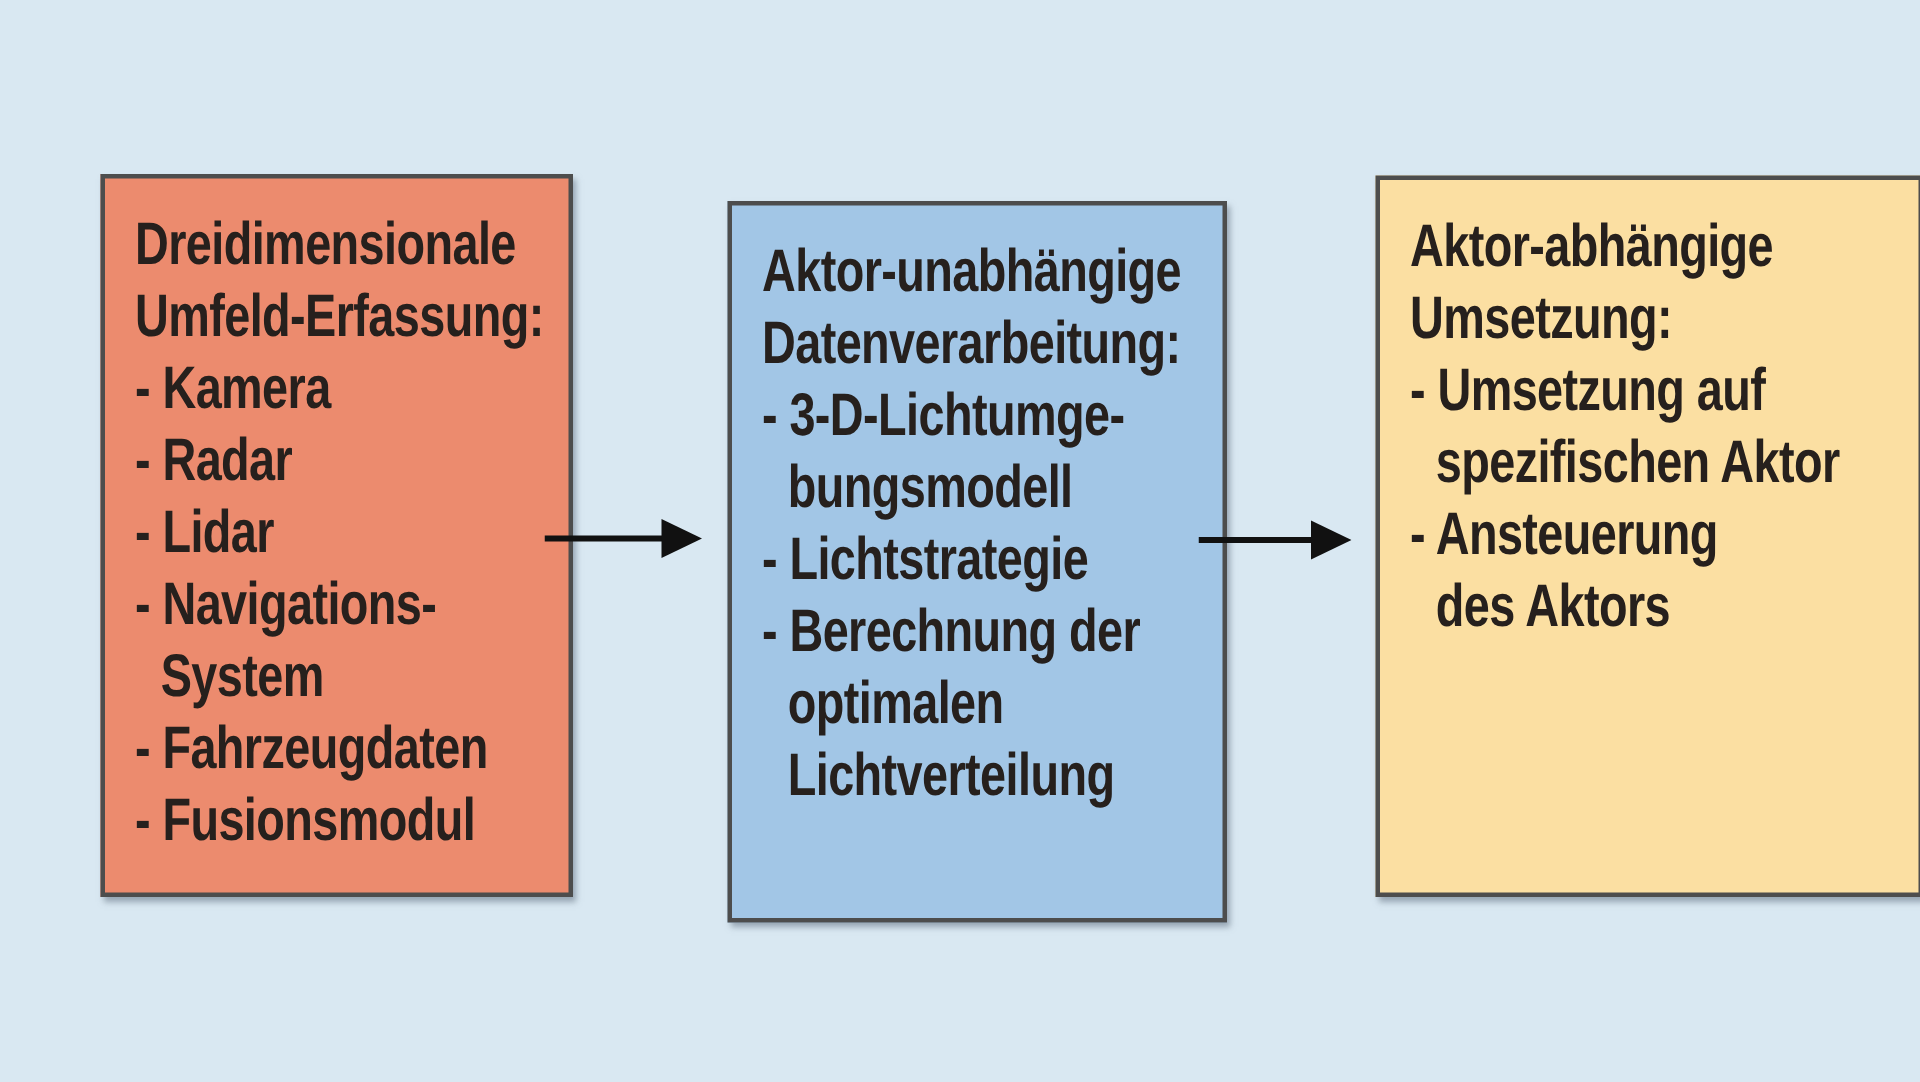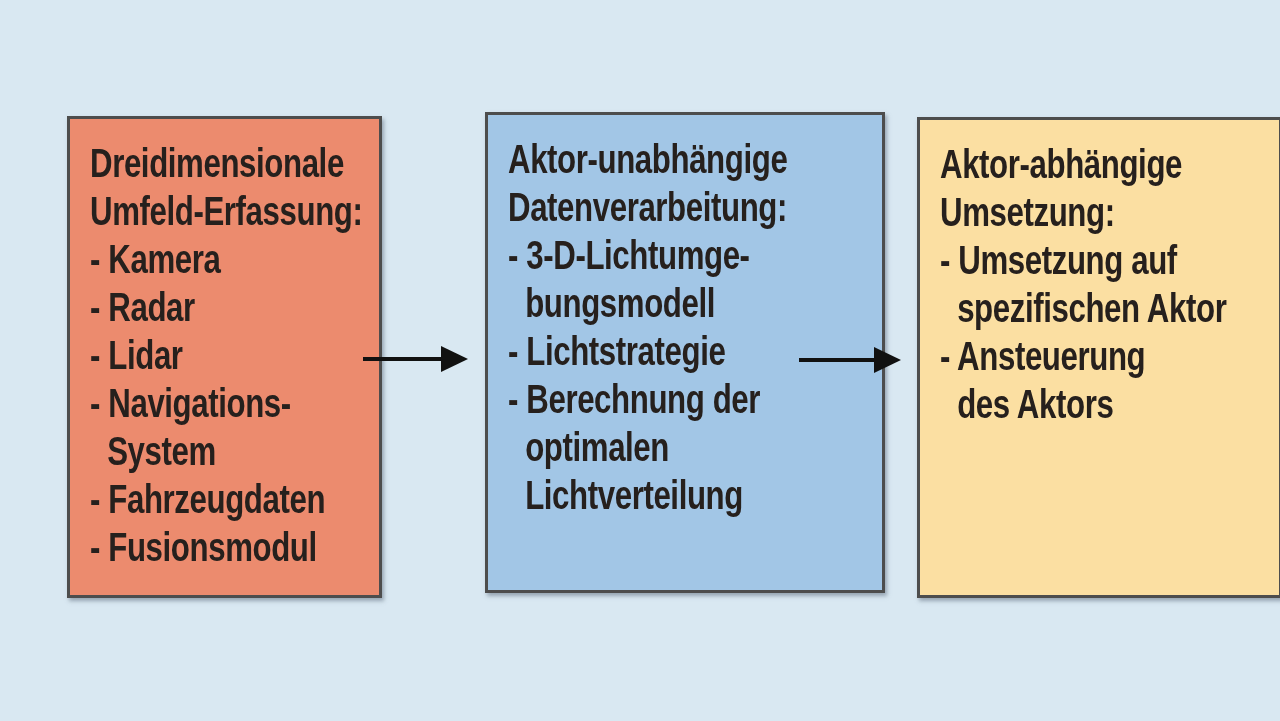--- a/index.html
+++ b/index.html
@@ -25,22 +25,22 @@
   }
   .box1 {
     left: 50px;
     top: 116px;
     width: 315px;
     height: 482px;
     background: var(--box1_fill, #ec8b6e);
   }
   .box2 {
     left: 468px;
-    top: 112px;
-    width: 400px;
+    top: 134px;
+    width: 333px;
     height: 481px;
     background: var(--box2_fill, #a2c6e6);
   }
   .box3 {
     left: 900px;
     top: 117px;
     width: 365px;
     height: 481px;
     background: var(--box3_fill, #fbdfa2);
   }

